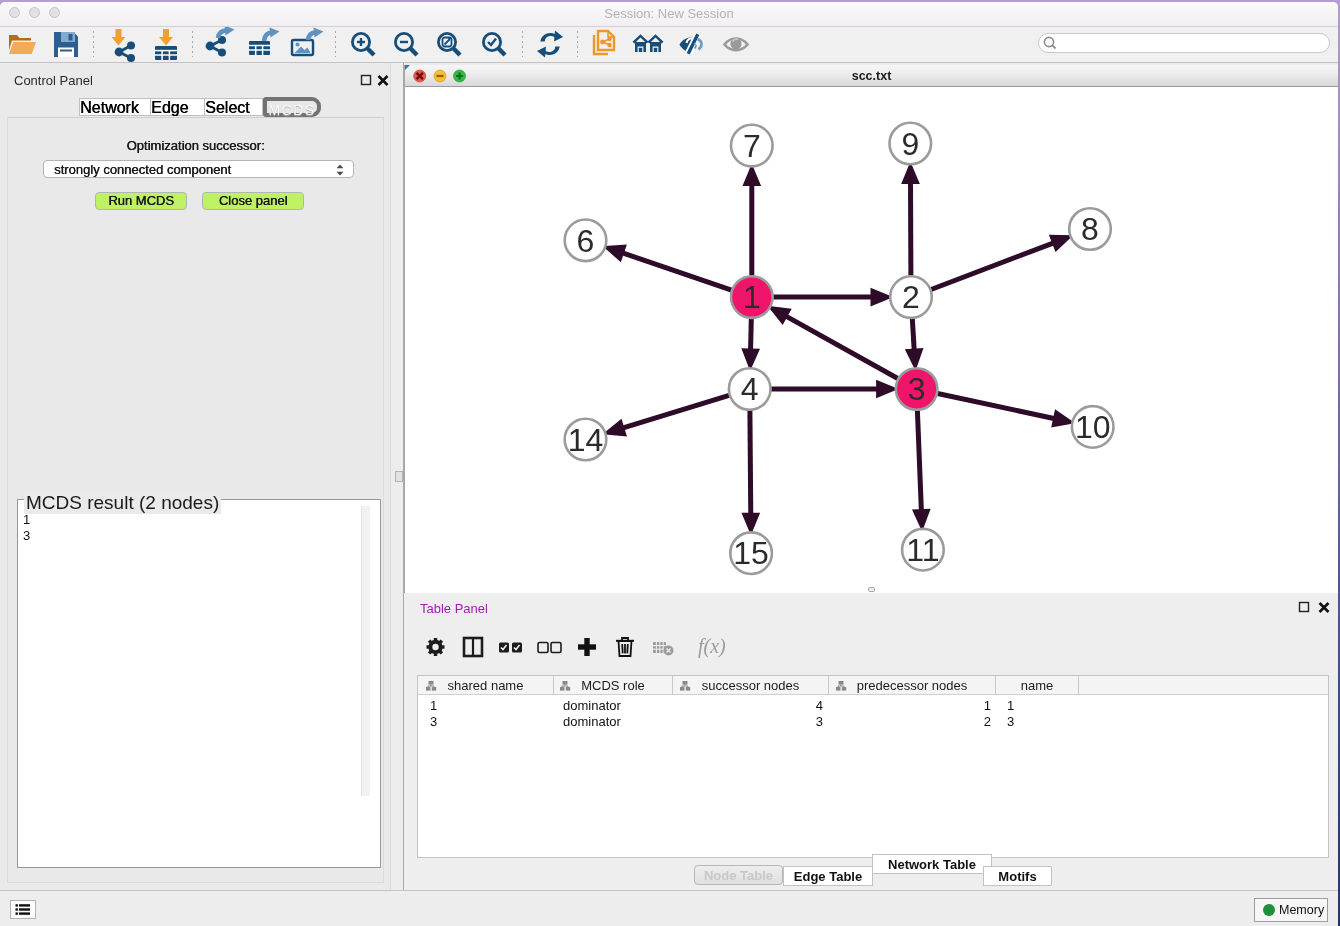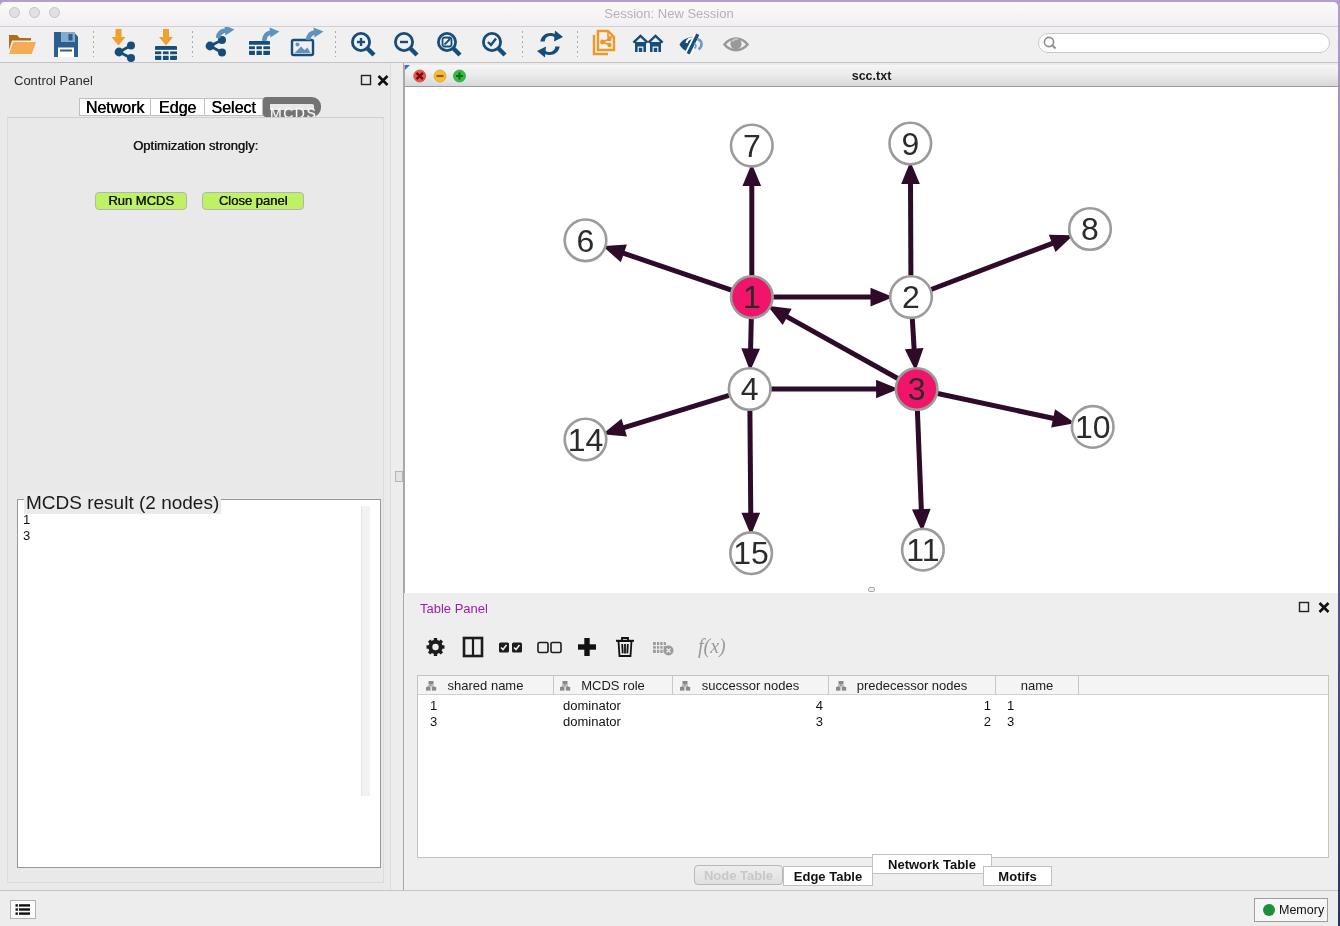--- a/index.html
+++ b/index.html
@@ -9,22 +9,22 @@
 #titlebar{position:absolute;left:0;top:2px;width:1338px;height:25px;background:linear-gradient(180deg,#fbfafb,#f1eff1);border-bottom:1px solid #d2d0d2;border-radius:5px 5px 0 0;}
 .tl{position:absolute;top:5px;width:11px;height:11px;border-radius:50%;background:#e2e0e2;border:1px solid #c5c3c5;}
 #wtitle{position:absolute;top:4px;left:0;width:100%;text-align:center;font-size:13px;color:#b4b2b4;}
 #toolbar{position:absolute;left:0;top:27px;width:1338px;height:36px;background:#f1f0f1;border-bottom:1px solid #c4c2c4;}
 .sep{position:absolute;top:4px;height:26px;width:1px;background-image:linear-gradient(#a9a9a9 40%,rgba(0,0,0,0) 0%);background-size:1px 5px;}
 #searchbox{position:absolute;left:1038px;top:6px;width:292px;height:20px;background:#fff;border:1.5px solid #c9c8c9;border-radius:10px;}
 
 
 #cpanel{position:absolute;left:0;top:63px;width:391px;height:827px;background:#ebeaeb;border-right:1px solid #dcdbdc;}
 #cphead{position:absolute;left:14px;top:10px;font-size:13px;color:#2a2a2a;}
-.tab{position:absolute;top:0;height:18px;background:#fff;border:1px solid #c0bfc0;text-align:center;line-height:17px;text-shadow:0.5px 0 0 currentColor;}
-.tabsel{position:absolute;background:#e9e8e9;border:7px solid #737373;border-radius:3px 9px 9px 3px;text-align:left;color:#fbfbfb;letter-spacing:1.5px;text-shadow:0 1px 1px #adadad;}
+.tab{position:absolute;top:0;height:18px;background:#fff;border:1px solid #c0bfc0;line-height:17px;text-shadow:0.5px 0 0 currentColor;}
+.tabsel{position:absolute;background:#e9e8e9;border:4px solid #737373;border-radius:3px 9px 9px 3px;text-align:center;color:#fbfbfb;letter-spacing:1.5px;text-shadow:0 1px 1px #adadad;}
 #cpbody{position:absolute;left:7px;top:54px;width:377px;height:766px;background:#eae9ea;border:1px solid #dcdbdc;border-top:1px solid #cfcecf;}
 #optlabel{position:absolute;left:0;top:75px;width:391px;text-align:center;font-size:13px;color:#1a1a1a;text-shadow:0.5px 0 0 currentColor;}
 #dropdown{position:absolute;left:43px;top:97px;width:311px;height:18px;background:#fff;border:1px solid #b5b4b5;border-radius:4px;font-size:13px;color:#1a1a1a;line-height:18px;text-shadow:0.4px 0 0 currentColor;}
 .btn{position:absolute;top:129px;height:18px;background:#bef264;border:1px solid #b5b4b5;border-radius:4px;font-size:13px;color:#1a1a1a;text-align:center;line-height:16px;text-shadow:0.5px 0 0 currentColor;}
 #fieldset{position:absolute;left:17px;top:436px;width:364px;height:369px;background:#fff;border:1px solid #989798;}
 #legend{position:absolute;left:24px;top:429px;font-size:19px;color:#1a1a1a;background:#ebeaeb;padding:0 2px;}
 #fsvals{position:absolute;left:23px;top:449px;font-size:13px;color:#111;line-height:16px;}
 #fstrack{position:absolute;left:361px;top:443px;width:9px;height:290px;background:#f2f2f2;border-left:1px solid #e4e4e4;}
 
 
@@ -227,21 +227,25 @@
   <div id="cphead">Control Panel</div>
   <svg width="40" height="16" style="position:absolute;left:356px;top:10px">
     <rect x="5.5" y="2.5" width="9" height="9" fill="none" stroke="#222" stroke-width="1.4"></rect>
     <path d="M22.5 3 L31.5 12 M31.5 3 L22.5 12" stroke="#111" stroke-width="2.6"></path>
   </svg>
   <div class="tab" style="left:79px;top:35px;width:72px">Network</div>
   <div class="tab" style="left:150px;top:35px;width:55px">Edge</div>
   <div class="tab" style="left:204px;top:35px;width:59px">Select</div>
   <div class="tabsel" style="left:263px;top:34px;width:58px;height:20px;line-height:19px;font-size:14px">MCDS</div>
   <div id="cpbody"></div>
-  <div id="optlabel">Optimization strongly:</div>
+  <div id="optlabel">Optimization successor:</div>
+  <div id="dropdown"><span style="margin-left:10px">strongly connected component</span>
+  <svg width="12" height="16" style="position:absolute;right:7px;top:1px">
+    <path d="M2.5 6.2 L6 2.5 L9.5 6.2 Z M2.5 9.8 L6 13.5 L9.5 9.8 Z" fill="#4a4a4a"></path>
+  </svg></div>
   <div class="btn" style="left:95px;width:92px">Run MCDS</div>
   <div class="btn" style="left:202px;width:102px">Close panel</div>
   <div id="fieldset"></div>
   <div id="fstrack"></div>
   <div id="legend">MCDS result (2 nodes)</div>
   <div id="fsvals">1<br>3</div>
 </div>
 <div id="vsplit">
     <div id="vgrip"></div>
   </div>

